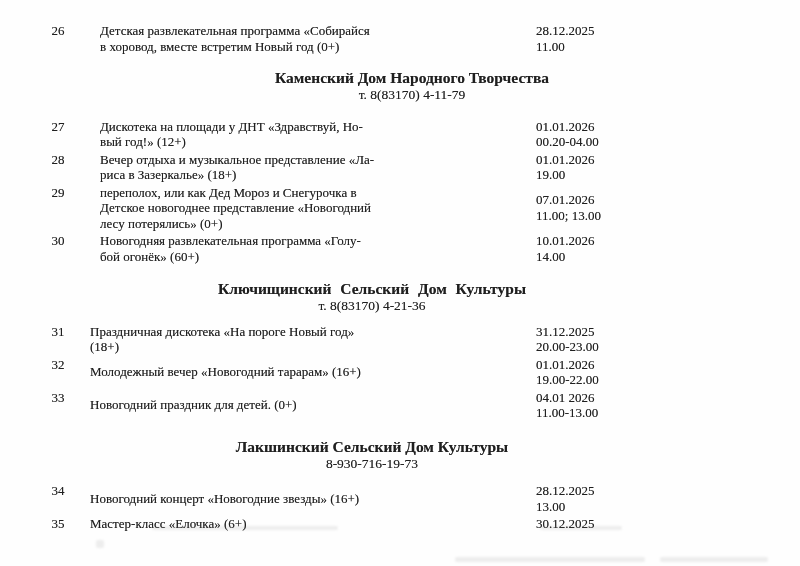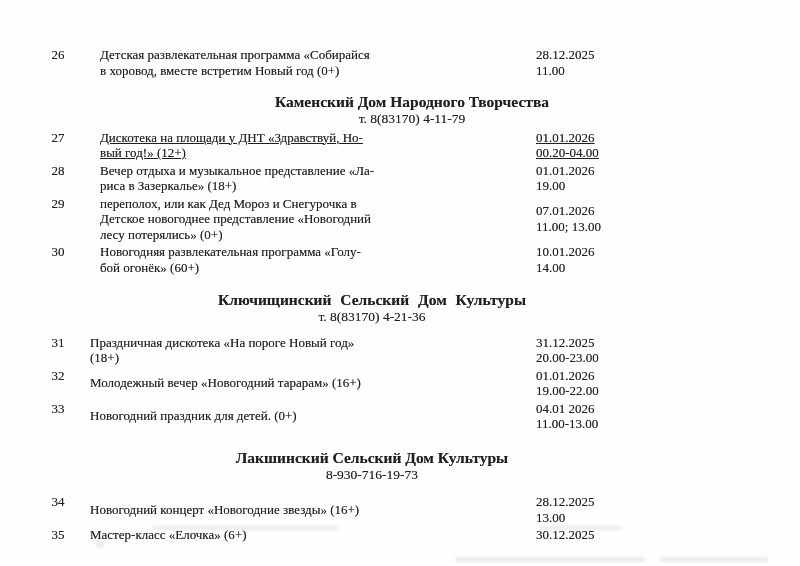--- a/index.html
+++ b/index.html
@@ -2,21 +2,21 @@
 <html><head>
 <meta charset="utf-8">
 <style>
   html, body { margin: 0; padding: 0; background: #ffffff; }
   .page {
     position: relative;
     width: 800px;
     height: 566px;
     background: #fefefe;
     box-sizing: border-box;
-    padding-top: 47px;
+    padding-top: 23px;
     overflow: hidden;
     font-family: "Liberation Serif", "DejaVu Serif", serif;
     font-size: 13px;
     line-height: 15.5px;
     color: #1f1f1f;
     text-shadow: 0 0 0.6px rgba(40,40,40,0.55);
   }
   .row { position: relative; display: flex; margin-bottom: 2px; }
   .num {
     position: absolute; left: 40px; top: 0;
@@ -34,21 +34,21 @@
   }
   .t1 .when { margin-left: 76px; }
   .t2 .when { margin-left: 136px; }
   .section-block { text-align: center; }
   .section-block.c1 { width: 500px; margin-left: 162px; margin-top: 14px; }
   .section-block.c2 { width: 500px; margin-left: 122px; margin-top: 15px; }
   .section-block.c3 { width: 500px; margin-left: 122px; margin-top: 16px; }
   .section-title { font-weight: bold; font-size: 15.5px; line-height: 19px; }
   .section-block.c2 .section-title { word-spacing: 5px; }
   .section-phone { font-size: 13.5px; line-height: 15.5px; }
-  .mt3  { margin-top: 3px; text-decoration: underline; }
+  .mt3  { margin-top: 16px; }
   .mt10 { margin-top: 10px; }
   .mt12 { margin-top: 12px; }
   .artifact {
     position: absolute; background: rgba(120,120,120,0.13);
     filter: blur(1.2px); border-radius: 2px;
   }
 </style>
 </head>
 <body>
 

